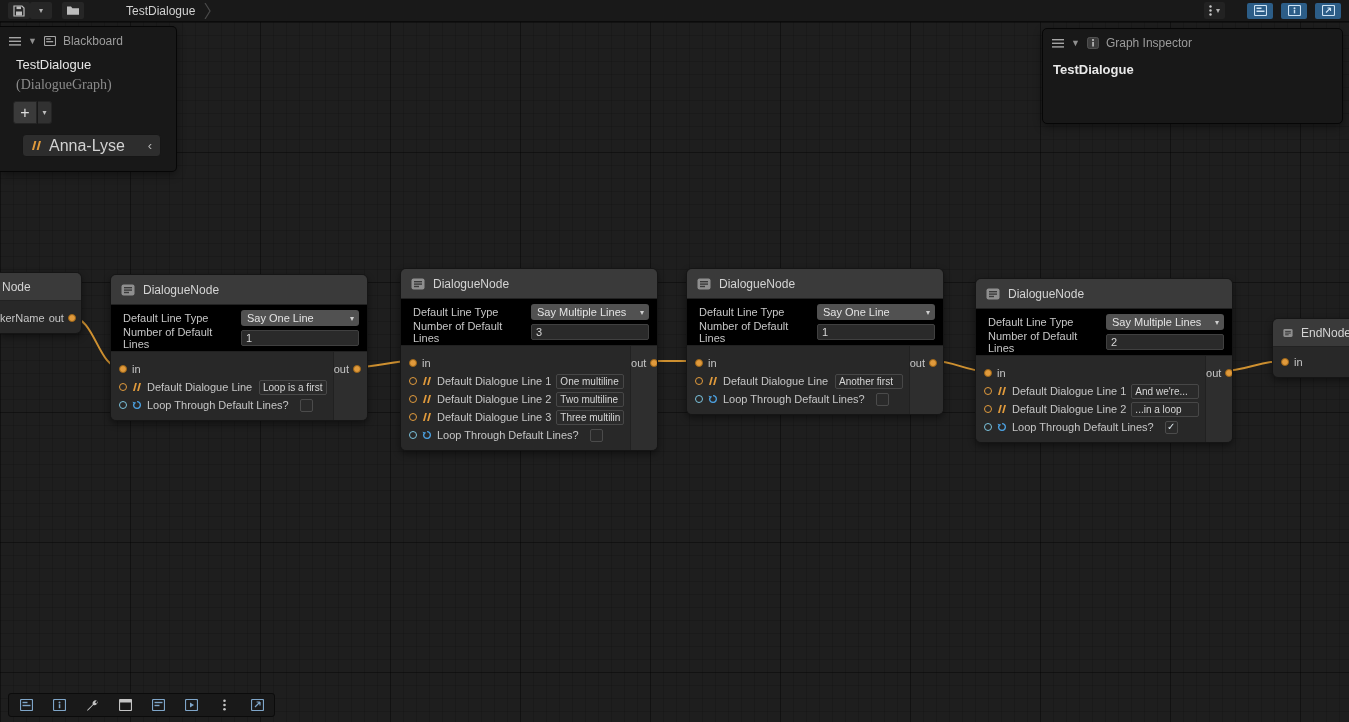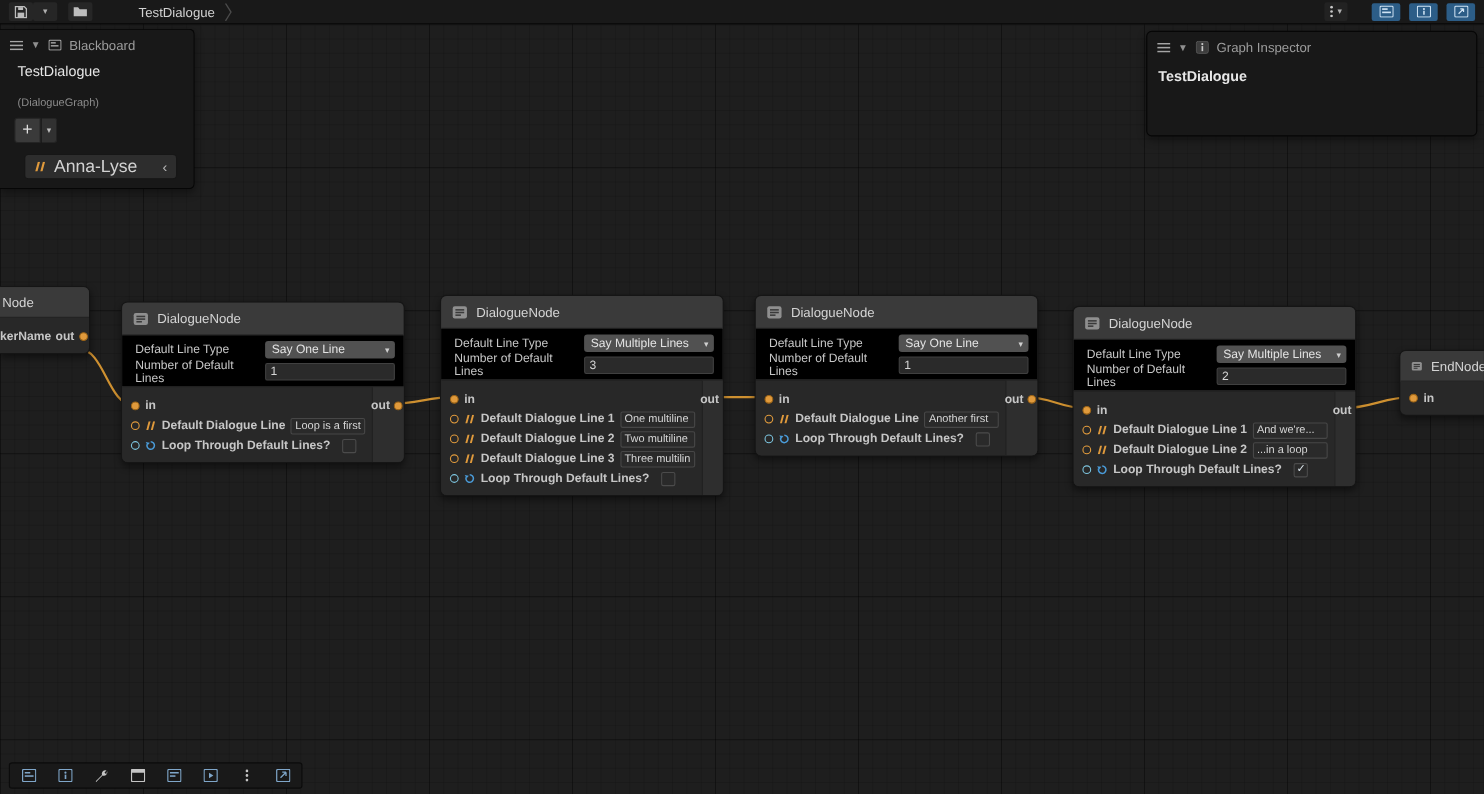--- a/index.html
+++ b/index.html
@@ -36,21 +36,21 @@
 
   
   .panel-header{display:flex;align-items:center;gap:7px;padding:7px 9px 4px 9px;}
   .panel-title{font-size:12px;color:#9c9c9c;}
   .fold-caret{font-size:9px;color:#8f8f8f;line-height:1;}
 
   .blackboard{position:absolute;left:0;top:26px;width:177px;height:146px;background:#181818;
     border:1px solid #060606;border-left:none;border-radius:0 5px 5px 0;z-index:5;
     box-shadow:0 3px 8px rgba(0,0,0,.4);}
   .bb-graph-name{font-size:13px;color:#e6e6e6;margin:5px 0 0 16px;}
-  .bb-graph-type{font-size:10px;color:#8b8b8b;margin:16px 0 0 16px;}
+  .bb-graph-type{font-size:14px;color:#8b8b8b;margin:5px 0 0 16px;font-family:Liberation Serif, serif;}
   .bb-add-row{display:flex;align-items:flex-start;margin:8px 0 0 13px;gap:1px;}
   .bb-add{width:24px;height:23px;background:#3a3a3a;border:1px solid #242424;border-radius:3px 0 0 3px;
     color:#dedede;font-size:16px;line-height:1;display:flex;align-items:center;justify-content:center;}
   .bb-add-caret{width:14px;height:23px;background:#313131;border:1px solid #242424;border-left:none;
     border-radius:0 3px 3px 0;color:#bdbdbd;font-size:8px;display:flex;align-items:center;justify-content:center;}
   .bb-field{display:flex;align-items:center;gap:7px;margin:10px 0 0 22px;width:139px;height:23px;
     background:#2d2d2d;border:1px solid #161616;border-radius:4px;padding:0 8px;}
   .bb-field-name{font-size:16px;color:#d2d2d2;}
   .bb-field-expand{margin-left:auto;color:#b5b5b5;font-size:13px;line-height:1;}
 
@@ -68,36 +68,36 @@
   .prop-row{display:flex;align-items:center;height:16px;}
   .prop-label{font-size:11px;color:#c6c6c6;width:118px;flex:none;}
   .enum-field{flex:1;height:16px;background:#515151;border-radius:3px;display:flex;align-items:center;
     justify-content:space-between;padding:0 5px 0 6px;font-size:11px;color:#e3e3e3;}
   .enum-caret{font-size:8px;color:#cfcfcf;}
   .text-field{flex:1;height:16px;background:#2a2a2a;border:1px solid #404040;border-radius:2px;
     font-size:11px;color:#d6d6d6;display:flex;align-items:center;padding:0 4px;overflow:hidden;white-space:nowrap;}
   .gnode-ports{display:flex;background:#282828;border-top:1px solid #212121;align-items:stretch;}
   .ports-left{flex:1;padding:8px 0 6px 0;}
   .port-row{display:flex;align-items:center;height:18px;padding:0 6px 0 8px;gap:5px;}
-  .port-label{font-size:11px;color:#c6c6c6;white-space:nowrap;font-weight:bold;}
+  .port-label{font-size:11px;color:#c6c6c6;white-space:nowrap;}
   .port-dot{width:8px;height:8px;border-radius:50%;flex:none;}
   .port-dot.connected{background:#E09A3C;border:1px solid #9c6417;}
   .port-dot.hollow{background:transparent;border:1px solid #E09A3C;}
   .port-dot.hollow.bool{border-color:#7CC4DE;}
   .port-field{flex:none;width:68px;height:15px;margin-left:auto;background:#2a2a2a;border:1px solid #474747;
     border-radius:2px;font-size:10px;color:#d6d6d6;display:flex;align-items:center;padding:0 3px;
     overflow:hidden;white-space:nowrap;}
   .checkbox{width:13px;height:13px;margin-left:6px;background:#2a2a2a;border:1px solid #4b4b4b;
     border-radius:2px;display:flex;align-items:center;justify-content:center;flex:none;}
   .checkmark{font-size:10px;color:#dfe9f0;line-height:1;}
   .ports-out{width:34px;background:#2e2e2e;border-left:1px solid #212121;padding-top:8px;}
   .port-row.outrow{justify-content:flex-end;padding:0 6px;gap:4px;}
 
   
-  .cutnode{position:absolute;left:0;top:260px;width:82px;height:62px;z-index:2;background:#282828;
+  .cutnode{position:absolute;left:0;top:272px;width:82px;height:62px;z-index:2;background:#282828;
     border:1px solid #151515;border-left:none;border-radius:0 6px 6px 0;overflow:hidden;
     box-shadow:0 3px 7px rgba(0,0,0,.45);}
   .cutnode .gnode-title{height:28px;padding:0 4px 0 2px;}
   .cut-body{display:flex;align-items:center;height:18px;margin-top:8px;padding:0 6px 0 0;gap:4px;}
   .cut-body .port-label:first-child{flex:1;}
 
   .endnode{left:1272px;top:318px;width:90px;}
   .endnode .gnode-title{height:28px;}
   .endnode .ports-single{padding:6px 0;}
 

